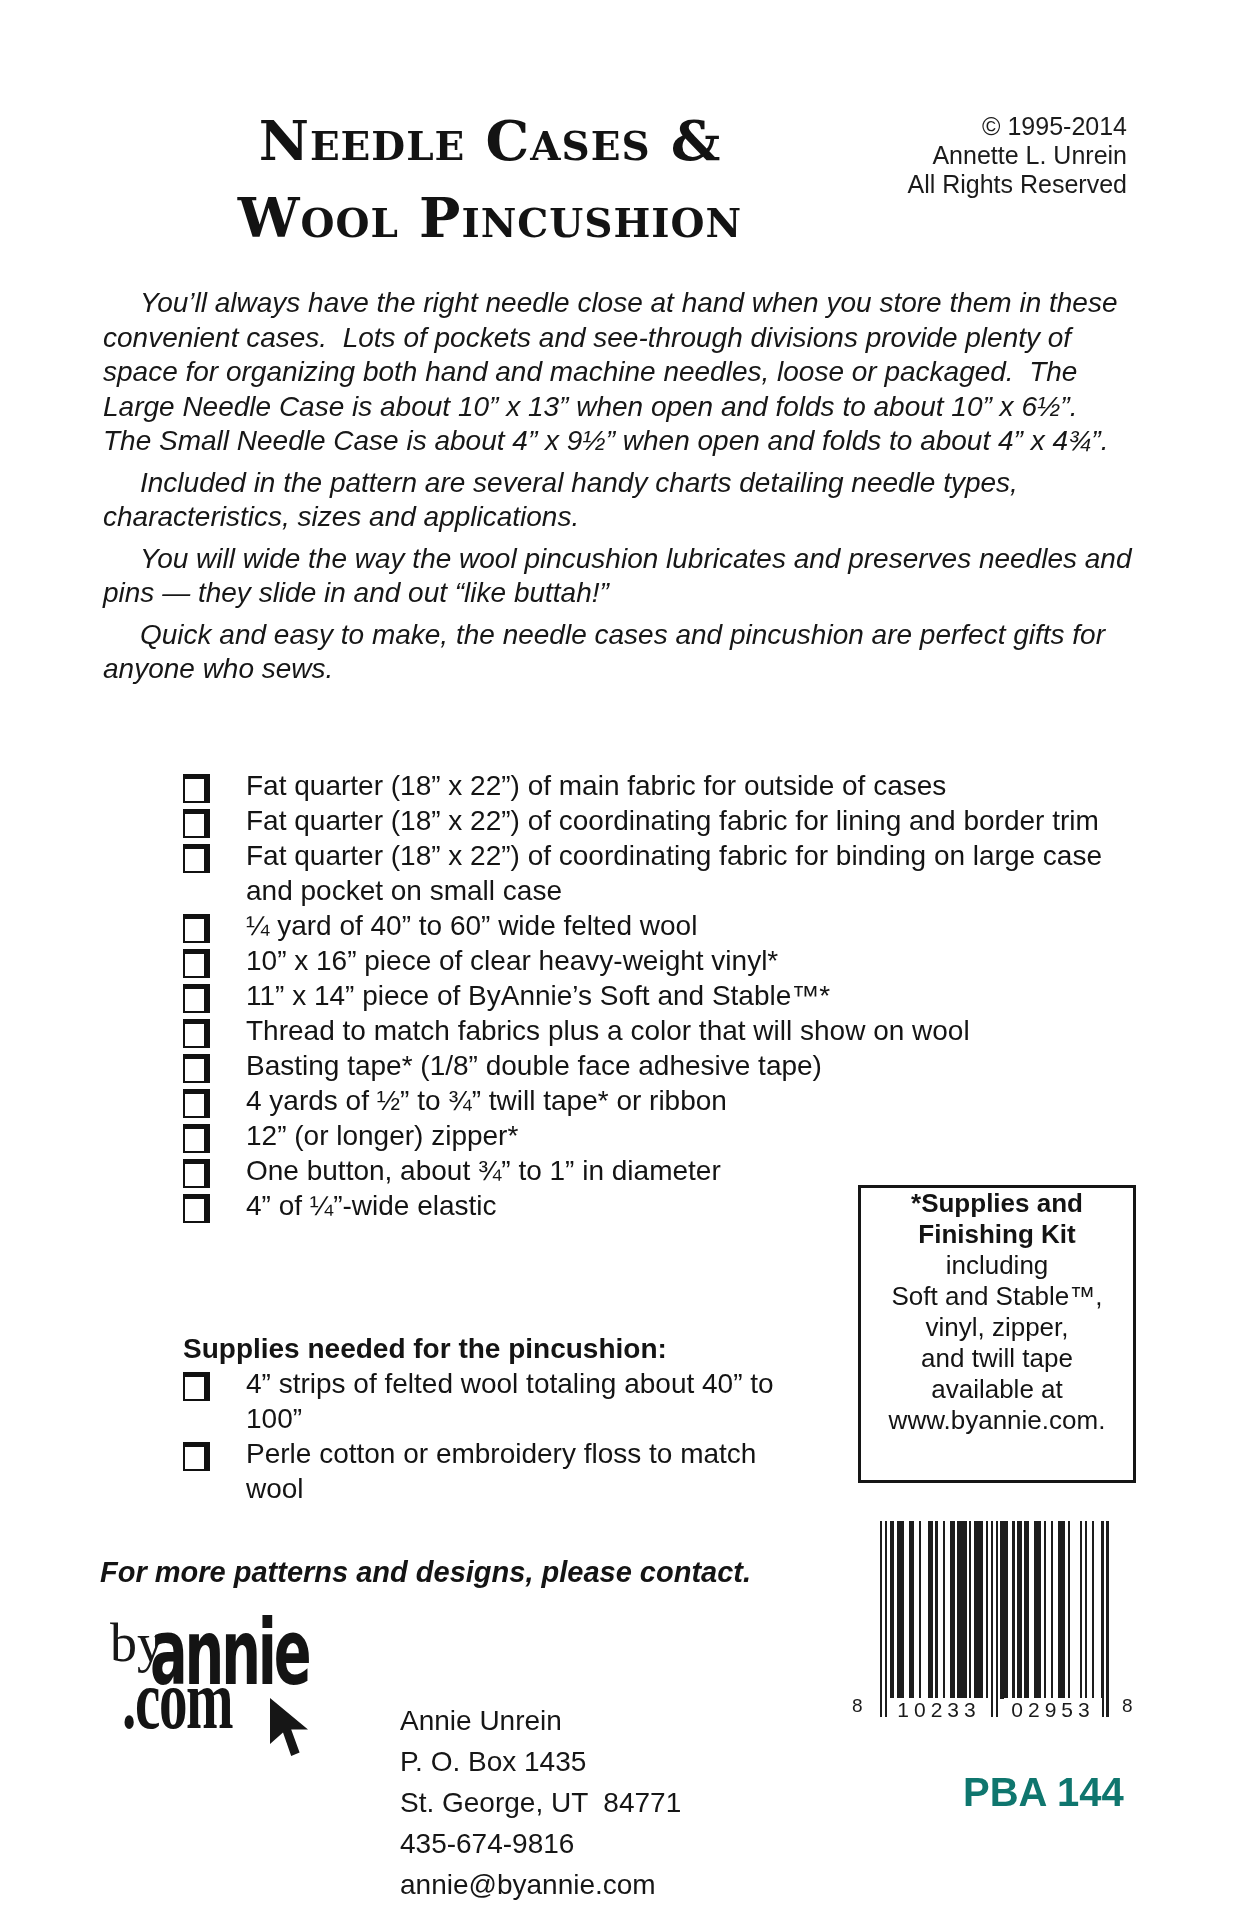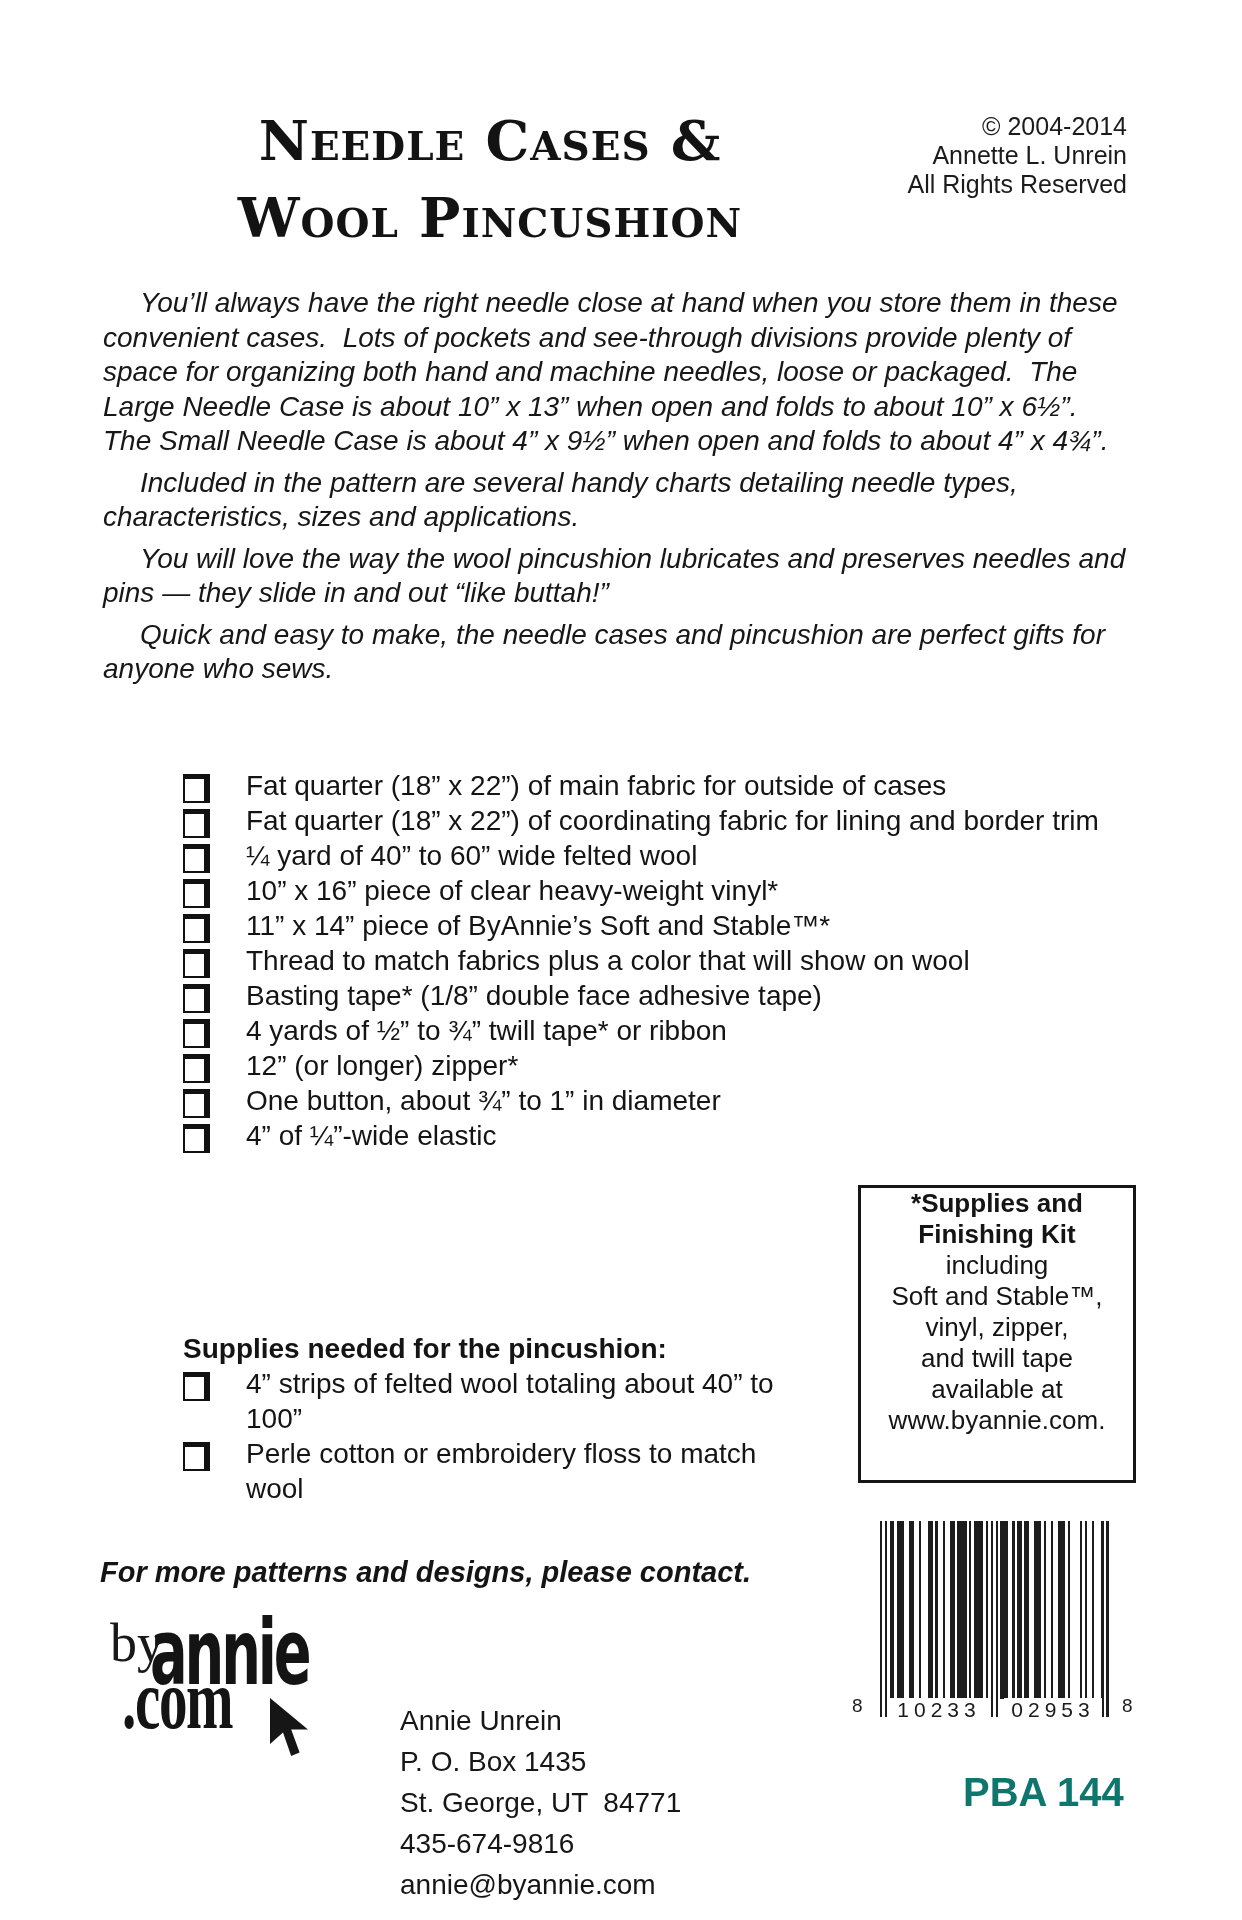--- a/index.html
+++ b/index.html
@@ -104,41 +104,45 @@
 </style>
 </head>
 <body>
 
 <div id="title">
   <div>Needle Cases &amp;</div>
   <div>Wool Pincushion</div>
 </div>
 
 <div id="copyright">
-    <div>© 2004-2014</div>
+    <div>© 1995-2014</div>
     <div>Annette L. Unrein</div>
     <div>All Rights Reserved</div>
   </div>
 
 <div id="intro">
     <p>You’ll always have the right needle close at hand when you store them in these convenient cases.  Lots of pockets and see-through divisions provide plenty of space for organizing both hand and machine needles, loose or packaged.  The Large Needle Case is about 10” x 13” when open and folds to about 10” x 6½”.  The Small Needle Case is about 4” x 9½” when open and folds to about 4” x 4¾”.</p>
     <p>Included in the pattern are several handy charts detailing needle types, characteristics, sizes and applications.</p>
-    <p>You will love the way the wool pincushion lubricates and preserves needles and pins — they slide in and out “like buttah!”</p>
+    <p>You will wide the way the wool pincushion lubricates and preserves needles and pins — they slide in and out “like buttah!”</p>
     <p>Quick and easy to make, the needle cases and pincushion are perfect gifts for anyone who sews.</p>
   </div>
 
 <div id="supplies-cases" class="supplies">
   <div>
       <div class="row">
       <span class="cb"></span>
       <span class="txt">Fat quarter (18” x 22”) of main fabric for outside of cases</span>
     </div>
       <div class="row">
       <span class="cb"></span>
       <span class="txt">Fat quarter (18” x 22”) of coordinating fabric for lining and border trim</span>
+    </div>
+      <div class="row">
+      <span class="cb"></span>
+      <span class="txt">Fat quarter (18” x 22”) of coordinating fabric for binding on large case and pocket on small case</span>
     </div>
       <div class="row">
       <span class="cb"></span>
       <span class="txt">¼ yard of 40” to 60” wide felted wool</span>
     </div>
       <div class="row">
       <span class="cb"></span>
       <span class="txt">10” x 16” piece of clear heavy-weight vinyl*</span>
     </div>
       <div class="row">

